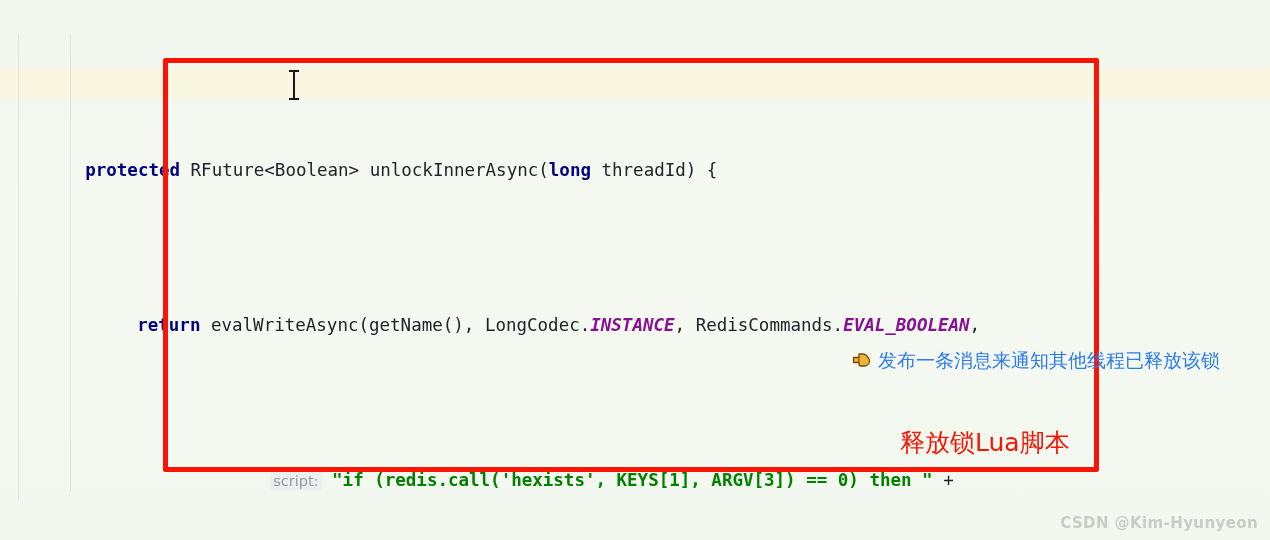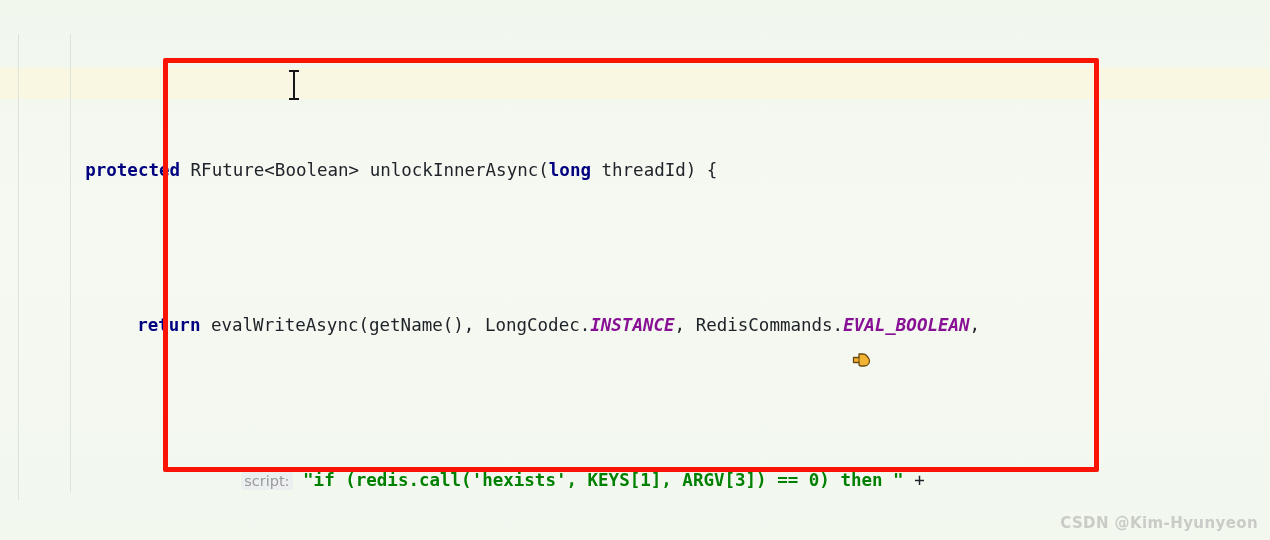--- a/index.html
+++ b/index.html
@@ -74,20 +74,21 @@
 
   
   .hint {
     color: #9a9a9a;
     background: #eceff0;
     border-radius: 3px;
     padding: 1px 3px;
     font-size: 14.5px;
     font-family: "DejaVu Sans", sans-serif;
     font-weight: normal;
+    margin-left: 29px;
   }
 
   
   #red-box {
     position: absolute;
     left: 163px;
     top: 58px;
     width: 936px;
     height: 414px;
     border: 5px solid #fa1405;
@@ -212,28 +213,30 @@
     
     
 
     
     
 
   </div>
 
   <div id="red-box"></div>
 
+  <div id="red-label">释放锁Lua脚本</div>
 
   <div id="blue-annotation">
     <span class="hand-icon">
       <svg width="22" height="20" viewBox="0 0 22 20" xmlns="http://www.w3.org/2000/svg">
         <path d="M1.5 7.5 L7 7.5 L7 4 L11 4 C11 4 13 4 14.5 5.5 C16.5 7.5 17.5 9 17.5 11 C17.5 14 15 16 12 16 L9 16 C8 16 7 15.2 7 14 L7 12.5 L1.5 12.5 Z" fill="#f2b233" stroke="#6b4a12" stroke-width="1.3" stroke-linejoin="round"></path>
         <path d="M7 7.5 L7 12.5" stroke="#6b4a12" stroke-width="1" fill="none"></path>
       </svg>
     </span>
+    <span>发布一条消息来通知其他线程已释放该锁</span>
   </div>
 
   <div id="ibeam">
     <span class="serif-t"></span>
     <span class="bar"></span>
     <span class="serif-b"></span>
   </div>
 
   <div id="watermark">CSDN @Kim-Hyunyeon</div>
 

